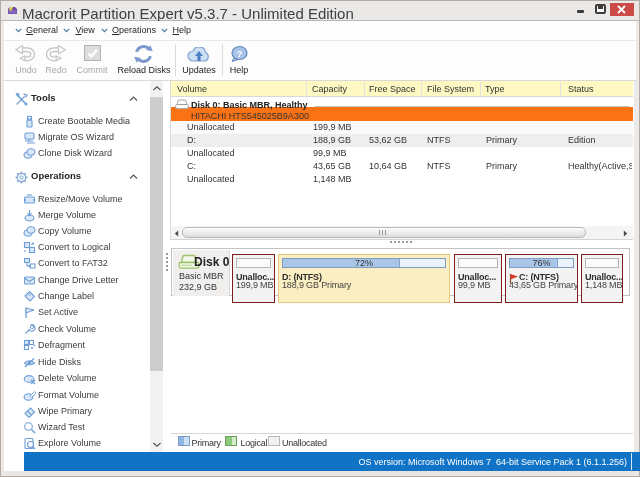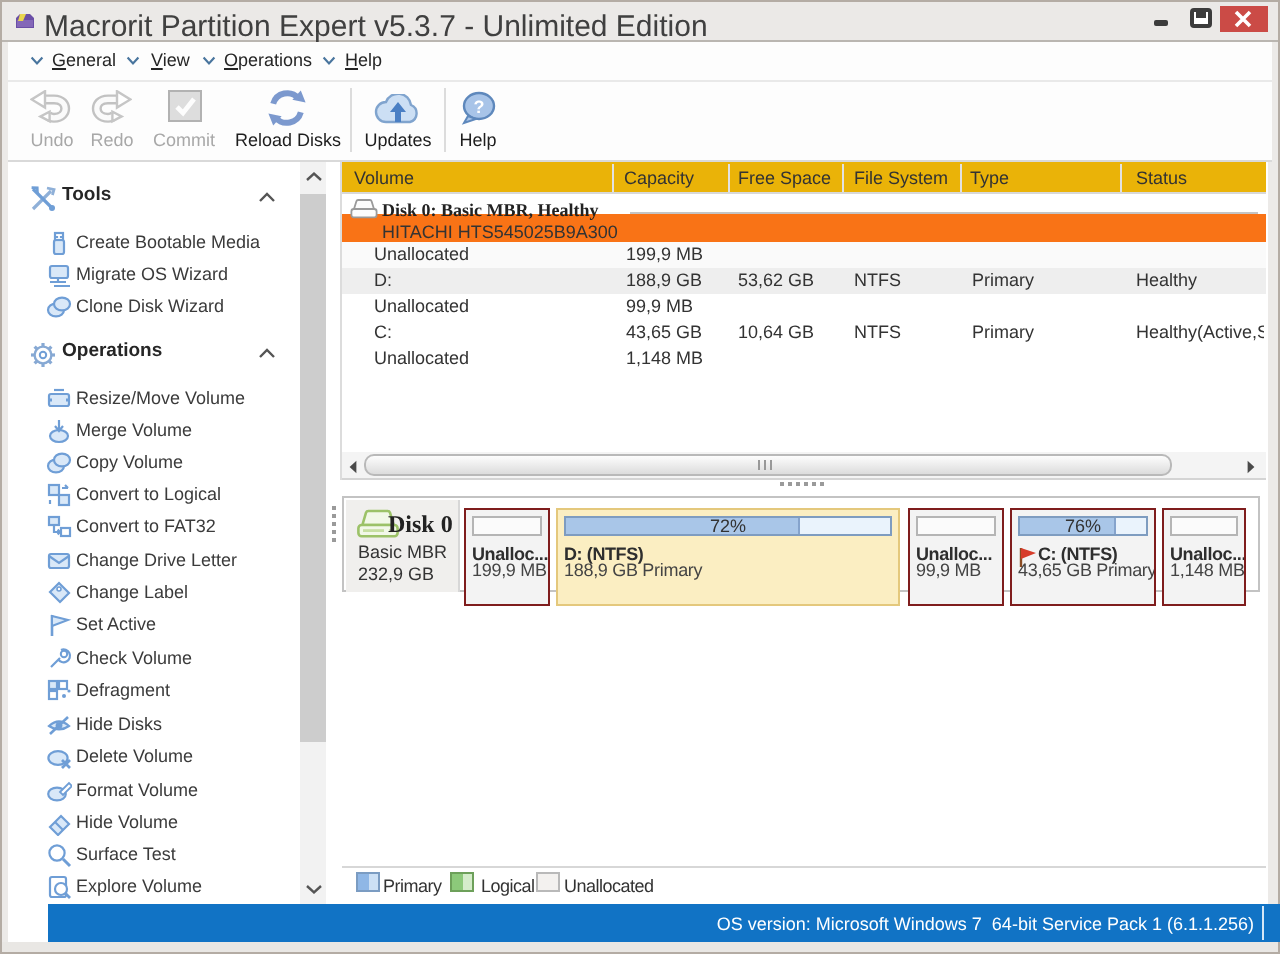--- a/index.html
+++ b/index.html
@@ -1,20 +1,20 @@
 <!DOCTYPE html>
 <html><head>
 <meta charset="utf-8">
 <style>
 * { margin:0; padding:0; box-sizing:border-box; }
 html,body { width:640px; height:477px; overflow:hidden; }
 body { font-family:"Liberation Sans", sans-serif; position:relative; background:#fff; }
 .abs { position:absolute; }
 .t11 { font-size:9px; line-height:11px; white-space:nowrap; color:#3b3b3b; }
-.bold { font-weight:bold;font-family:Liberation Serif, serif; }
+.bold { font-weight:bold; }
 .gray { color:#9a9a9a; }
 
 #frame { left:0; top:0; width:640px; height:477px; border:1px solid #b4aca4; background:#fff; }
 #frame-l { left:1px; top:1px; width:3px; height:475px; background:#eceae8; }
 #frame-r { left:634px; top:1px; width:5px; height:475px; background:#eceae8; }
 #frame-b { left:1px; top:471px; width:638px; height:5px; background:#e9e7e4; }
 
 #titlebar { left:1px; top:1px; width:638px; height:20px; background:#ebe9e7; border-bottom:1px solid #bab6b1; }
 #title-text { left:22px; top:5px; font-size:15px; color:#404040; }
 #btn-close { left:610px; top:3px; width:24px; height:13px; background:#cb4b46; }
@@ -35,21 +35,21 @@
 
 #sidebar { left:4px; top:81px; width:146px; height:371px; background:#fff; }
 .side-h { position:absolute; font-size:9.5px; line-height:11px; font-weight:bold; white-space:nowrap; color:#262626; }
 .side-i { position:absolute; font-size:9px; line-height:13px; white-space:nowrap; color:#3b3b3b; }
 
 #sscroll { left:150px; top:81px; width:13px; height:371px; background:#f2f2f2; }
 #sscroll .thumb { position:absolute; left:0px; top:16px; width:13px; height:274px; background:#cdcdcd; }
 
 .vgrip { position:absolute; left:166px; width:2px; height:2px; background:#9a9a9a; }
 
-#thead { left:171px; top:81px; width:462px; height:16px; background:#eab308; border-bottom:1px solid #d8d8d8; }
+#thead { left:171px; top:81px; width:462px; height:16px; background:#fef9c3; border-bottom:1px solid #d8d8d8; }
 .th { position:absolute; top:3px; font-size:9px; line-height:11px; white-space:nowrap; color:#333; }
 .th-sep { position:absolute; top:1px; width:1px; height:14px; background:#e2e2e2; }
 .row { position:absolute; left:171px; width:462px; height:13px; }
 .cell { position:absolute; top:1px; font-size:9px; line-height:11px; color:#333; white-space:nowrap; }
 
 #hscroll { left:171px; top:226px; width:462px; height:13px; background:#f4f4f4; }
 #hscroll .thumb { position:absolute; left:11px; top:1px; width:404px; height:11px; border:1px solid #b9b9b9; border-radius:5px; background:linear-gradient(#fdfdfd,#dcdcdc); }
 
 #diskmap { left:171px; top:248px; width:459px; height:48px; border:1px solid #c3c3c3; background:#fff; }
 #diskpanel { position:absolute; left:1px; top:1px; width:57px; height:46px; background:#f0efed; border-right:1px solid #d7d7d7; }
@@ -278,26 +278,26 @@
 <div class="side-i abs" style="left:38px;top:372px">Delete Volume</div>
 <svg class="abs" style="left:23px;top:389px" width="13" height="13" viewBox="0 0 13 13">
       <ellipse cx="5.5" cy="8" rx="4.4" ry="3.2" stroke="#6f9ed6" stroke-width="1.1" fill="#d9e8f8"></ellipse>
       <path d="M7 7 L11.5 2.5 L13 4 L8.5 8.5 Z" fill="#fff" stroke="#6f9ed6" stroke-width="0.9"></path>
     </svg>
 <div class="side-i abs" style="left:38px;top:389px">Format Volume</div>
 <svg class="abs" style="left:23px;top:405px" width="13" height="13" viewBox="0 0 13 13">
       <path d="M2 8.5 L7.5 3 L11.5 7 L6 12.5 Z" stroke="#6f9ed6" stroke-width="1.1" fill="#d9e8f8"></path>
       <path d="M4.5 6 L8.5 10" stroke="#6f9ed6" stroke-width="1.1" fill="none"></path>
     </svg>
-<div class="side-i abs" style="left:38px;top:405px">Hide Volume</div>
+<div class="side-i abs" style="left:38px;top:405px">Wipe Primary</div>
 <svg class="abs" style="left:23px;top:421px" width="13" height="13" viewBox="0 0 13 13">
       <circle cx="5.5" cy="5.5" r="3.8" stroke="#6f9ed6" stroke-width="1.1" fill="none"></circle>
       <path d="M8.5 8.5 L12 12" stroke="#6f9ed6" stroke-width="1.5"></path>
     </svg>
-<div class="side-i abs" style="left:38px;top:421px">Surface Test</div>
+<div class="side-i abs" style="left:38px;top:421px">Wizard Test</div>
 <svg class="abs" style="left:23px;top:437px" width="13" height="13" viewBox="0 0 13 13">
       <rect x="2" y="1.5" width="8" height="10" rx="1" stroke="#6f9ed6" stroke-width="1.1" fill="none"></rect>
       <circle cx="7.5" cy="7.5" r="3" fill="#fff" stroke="#6f9ed6" stroke-width="1.1"></circle>
       <path d="M9.5 9.5 L12 12" stroke="#6f9ed6" stroke-width="1.4"></path>
     </svg>
 <div class="side-i abs" style="left:38px;top:437px">Explore Volume</div>
 </div>
 
 <div class="abs" id="sscroll">
   <div class="thumb"></div>
@@ -343,21 +343,21 @@
 <div class="row" style="top:121px;background:#fafafa">
   <div class="cell" style="left:16px">Unallocated</div>
     <div class="cell" style="left:142px">199,9 MB</div>
 </div>
 <div class="row" style="top:134px;background:#eeeeee">
   <div class="cell" style="left:16px">D:</div>
     <div class="cell" style="left:142px">188,9 GB</div>
   <div class="cell" style="left:198px">53,62 GB</div>
     <div class="cell" style="left:256px">NTFS</div>
   <div class="cell" style="left:315px">Primary</div>
-    <div class="cell" style="left:397px">Healthy</div>
+    <div class="cell" style="left:397px">Edition</div>
 </div>
 <div class="row" style="top:147px">
   <div class="cell" style="left:16px">Unallocated</div>
     <div class="cell" style="left:142px">99,9 MB</div>
 </div>
 <div class="row" style="top:160px">
   <div class="cell" style="left:16px">C:</div>
     <div class="cell" style="left:142px">43,65 GB</div>
   <div class="cell" style="left:198px">10,64 GB</div>
     <div class="cell" style="left:256px">NTFS</div>

